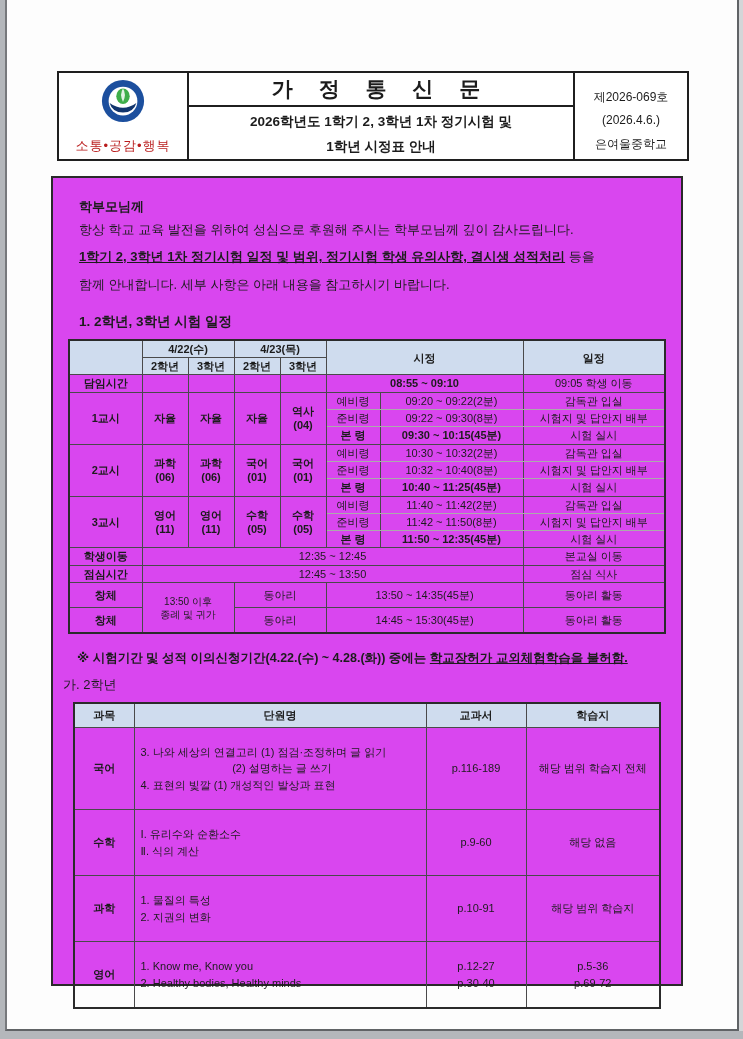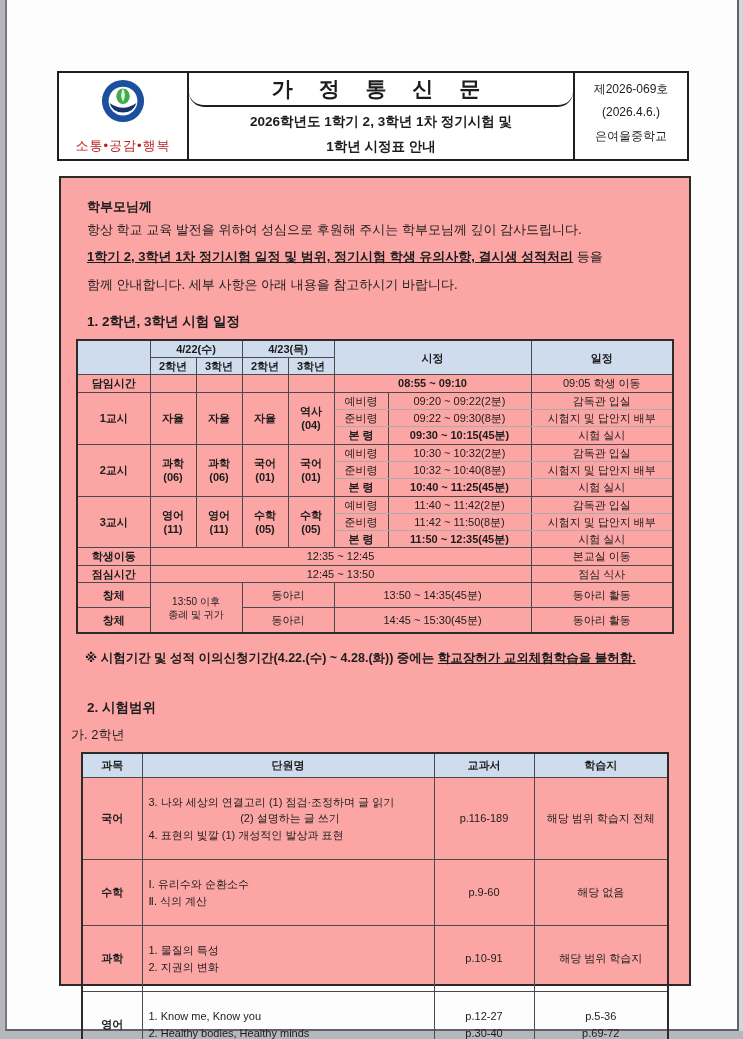--- a/index.html
+++ b/index.html
@@ -17,26 +17,26 @@
   }
 
   
   .ht {
     position:absolute; left:50px; top:71px; width:628px; height:86px;
     border:2px solid #1f1f1f; display:flex; background:#fff;
   }
   .ht-left { width:128px; border-right:2px solid #1f1f1f; display:flex; flex-direction:column; align-items:center; justify-content:space-between; padding:5px 0 4px; }
   .ht-slogan { font-size:13px; letter-spacing:1px; color:#b91c1c; }
   .ht-mid { width:384px; border-right:2px solid #1f1f1f; display:flex; flex-direction:column; }
-  .ht-title { height:32px; line-height:32px; text-align:center; font-size:21px; font-weight:bold; letter-spacing:10px; border-bottom:2px solid #1f1f1f;border-radius:15px; }
+  .ht-title { height:32px; line-height:32px; text-align:center; font-size:21px; font-weight:bold; letter-spacing:10px; border-bottom:2px solid #1f1f1f; }
   .ht-sub { flex:1; text-align:center; font-size:13.5px; font-weight:bold; line-height:1.85; padding-top:3px; }
-  .ht-right { flex:1; text-align:center; font-size:12px; line-height:1.95; padding-top:5px; }
+  .ht-right { flex:1; text-align:center; font-size:12px; line-height:1.95; padding-top:5px;margin-top:8px; }
 
   
-  .main-box { position:absolute; left:52px; top:176px; width:628px; height:806px; border:2px solid #2a2a2a; background:#fca5a5; }
+  .main-box { position:absolute; left:44px; top:176px; width:628px; height:806px; border:2px solid #2a2a2a; background:#d946ef; }
   .txt { padding:0 26px; font-size:13px; }
   .salutation { margin-top:20px; font-weight:bold; }
   .para { line-height:2.1; }
   .emph { font-weight:bold; text-decoration:underline;text-align:right; }
   .sec-head { margin-top:15px; font-size:13.5px; font-weight:bold; }
   .sub-head { margin-top:9px; padding-left:10px; font-size:13px; }
 
   
   table { border-collapse:collapse; table-layout:fixed; }
   .t1 { width:503px; margin:8px auto 0; font-size:11px; border:2px solid #2b2b2b; }
@@ -230,21 +230,20 @@
         <td class="b">창체</td>
         <td colspan="2">동아리</td>
         <td colspan="2">14:45 ~ 15:30(45분)</td>
         <td>동아리 활동</td>
       </tr>
     </tbody>
       </table>
 
     <div class="note"><span>※ 시험기간 및 성적 이의신청기간(4.22.(수) ~ 4.28.(화)) 중에는 </span><span class="note-u">학교장허가 교외체험학습을 불허함.</span></div>
 
-    <div class="txt sec-head mt-big">2. 시험범위</div>
     <div class="txt sub-head">가. 2학년</div>
 
     <table class="t2">
       <colgroup>
         <col style="width:60px">
           <col style="width:292px">
           <col style="width:100px">
           <col style="width:134px">
       </colgroup>
       <tbody>

